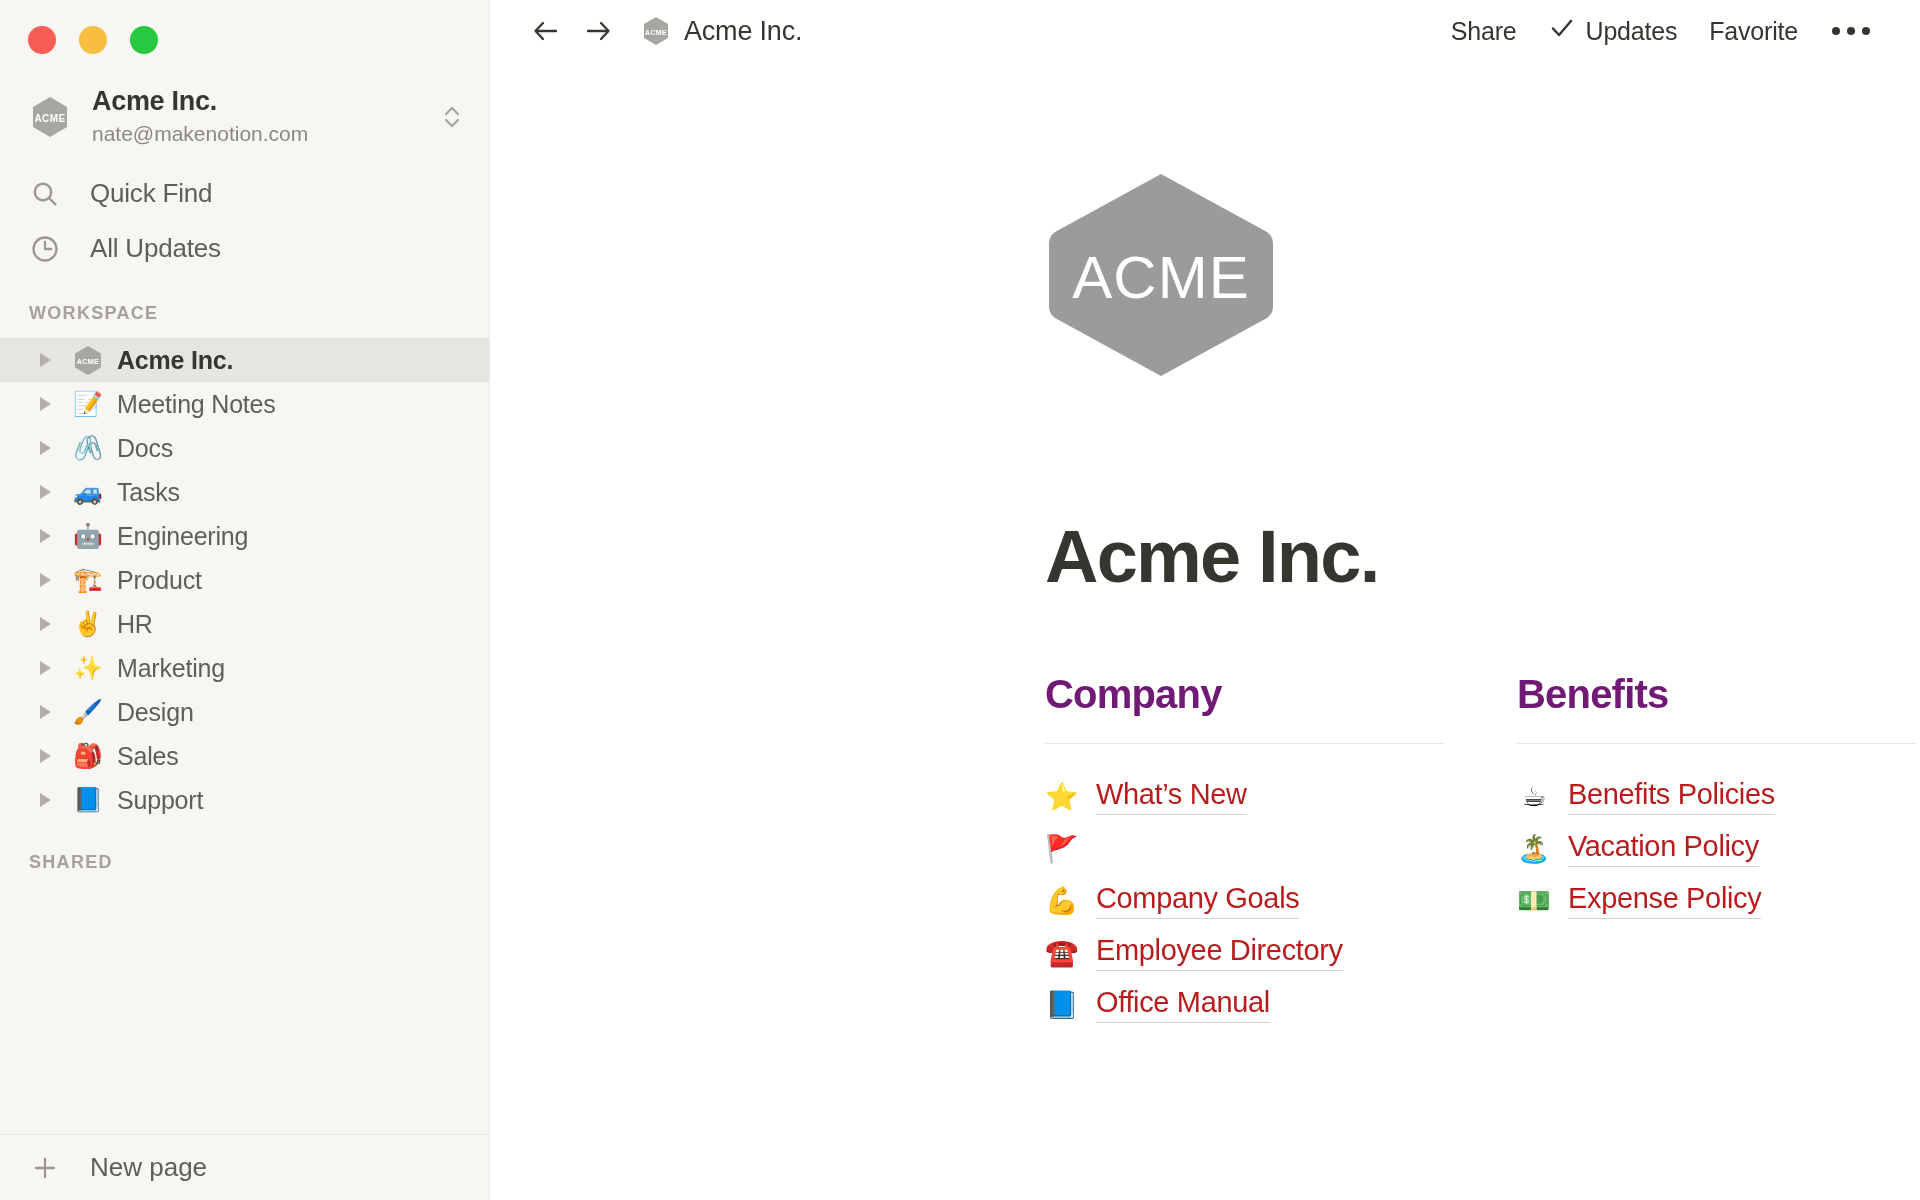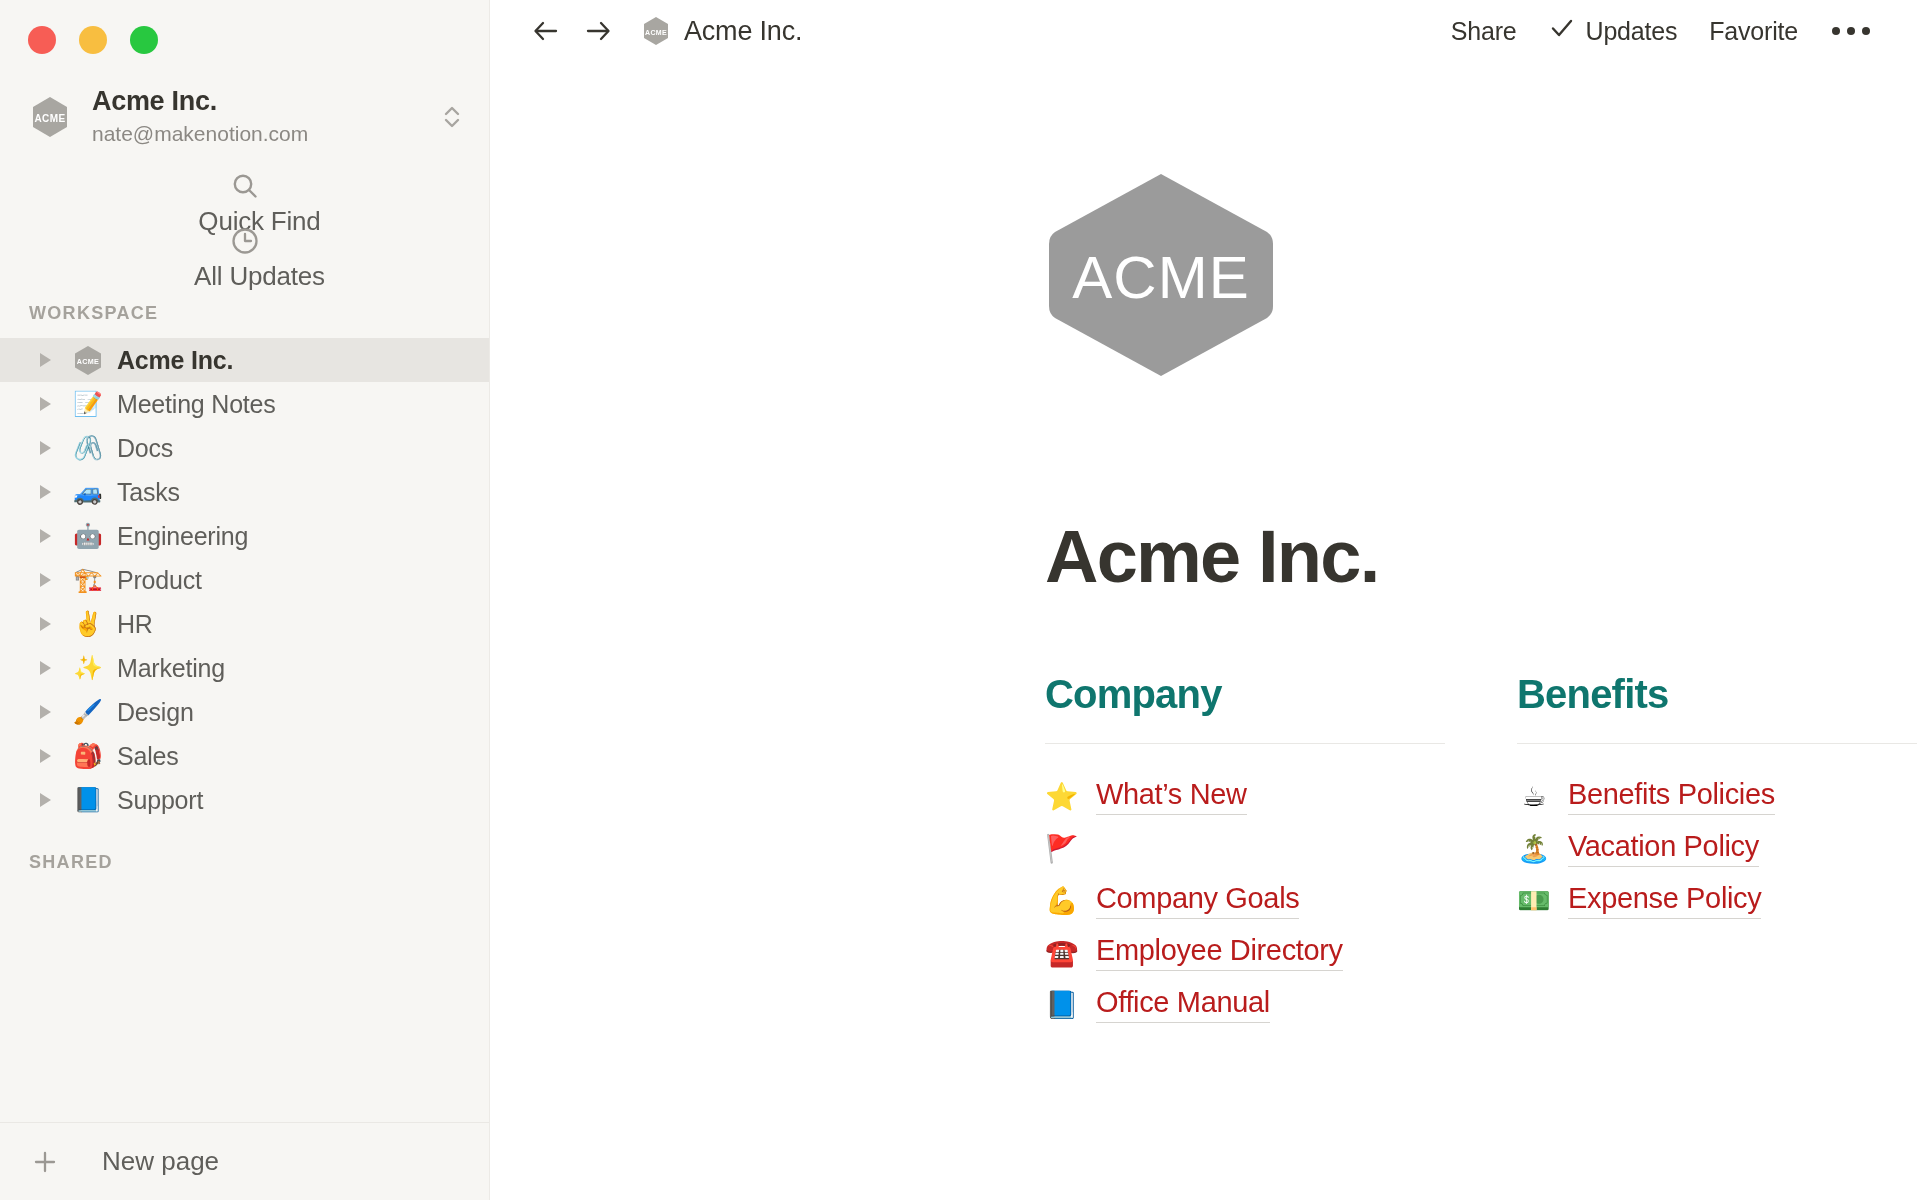--- a/index.html
+++ b/index.html
@@ -45,21 +45,21 @@
   }
   .ws-email {
     font-size: 21px; color: #8b8883; line-height: 1.3; margin-top: 2px;
   }
   .ws-chevrons { width: 30px; display: flex; flex-direction: column;
     align-items: center; justify-content: center; gap: 4px; }
 
   .nav-list { margin-top: 14px; }
   .nav-row {
     display: flex; align-items: center;
-    height: 55px; padding-left: 30px; cursor: pointer; flex-direction: column;
+    height: 55px; padding-left: 30px; cursor: pointer;
   }
   .nav-row .nav-ic {
     width: 40px; flex: 0 0 40px; display: flex;
     align-items: center; justify-content: flex-start; margin-right: 20px;
   }
   .nav-label { font-size: 26px; color: #5f5e5a; letter-spacing: -0.2px; }
 
   .section-label {
     font-size: 18px; font-weight: 700; color: #a5a29c;
     letter-spacing: 1.3px; padding-left: 29px;
@@ -84,22 +84,22 @@
     margin-right: 14px; text-align: center;
     font-family: "DejaVu Sans", sans-serif;
   }
   .page-emoji.badge { display: flex; align-items: center; justify-content: center; }
   .page-name { font-size: 25px; color: #5f5e5a; letter-spacing: -0.2px; }
   .page-row.active .page-name { color: #37352f; font-weight: 700; }
 
   .sidebar-footer {
     position: absolute; left: 0; bottom: 0; width: 100%;
     border-top: 1px solid #eae8e4;
-    height: 78px; display: flex; align-items: center;
-    padding-left: 30px; cursor: pointer; background: #f7f6f3; gap: 12px;
+    height: 66px; display: flex; align-items: center;
+    padding-left: 30px; cursor: pointer; background: #f7f6f3;
   }
   .plus-ic { width: 40px; flex: 0 0 40px; margin-right: 20px;
     display: flex; align-items: center; }
   .footer-label { font-size: 26px; color: #5f5e5a; }
 
   
   .main { flex: 1; height: 1200px; position: relative; background: #fff;
     overflow: hidden; }
   .topbar {
     height: 62px; display: flex; align-items: center;
@@ -125,21 +125,21 @@
 
   .content { padding: 108px 0 0 555px; }
   .hero-logo { width: 232px; height: 210px; }
   .page-title {
     font-size: 74px; font-weight: 700; color: #37352f;
     letter-spacing: -1.8px; margin-top: 140px; line-height: 1;
   }
   .columns { display: flex; margin-top: 78px; gap: 72px; }
   .col { width: 400px; }
   .col-head {
-    font-size: 40px; font-weight: 700; color: #0f766e;
+    font-size: 40px; font-weight: 700; color: #701a75;
     letter-spacing: -0.8px; line-height: 1.1;
   }
   .col-rule { height: 1px; background: #e9e8e5; margin-top: 27px; }
   .link-list { margin-top: 26px; }
   .link-row {
     display: flex; align-items: center; height: 52px; cursor: pointer;
   }
   .link-emoji {
     width: 34px; flex: 0 0 34px; font-size: 27px; line-height: 1;
     margin-right: 17px; text-align: center;

